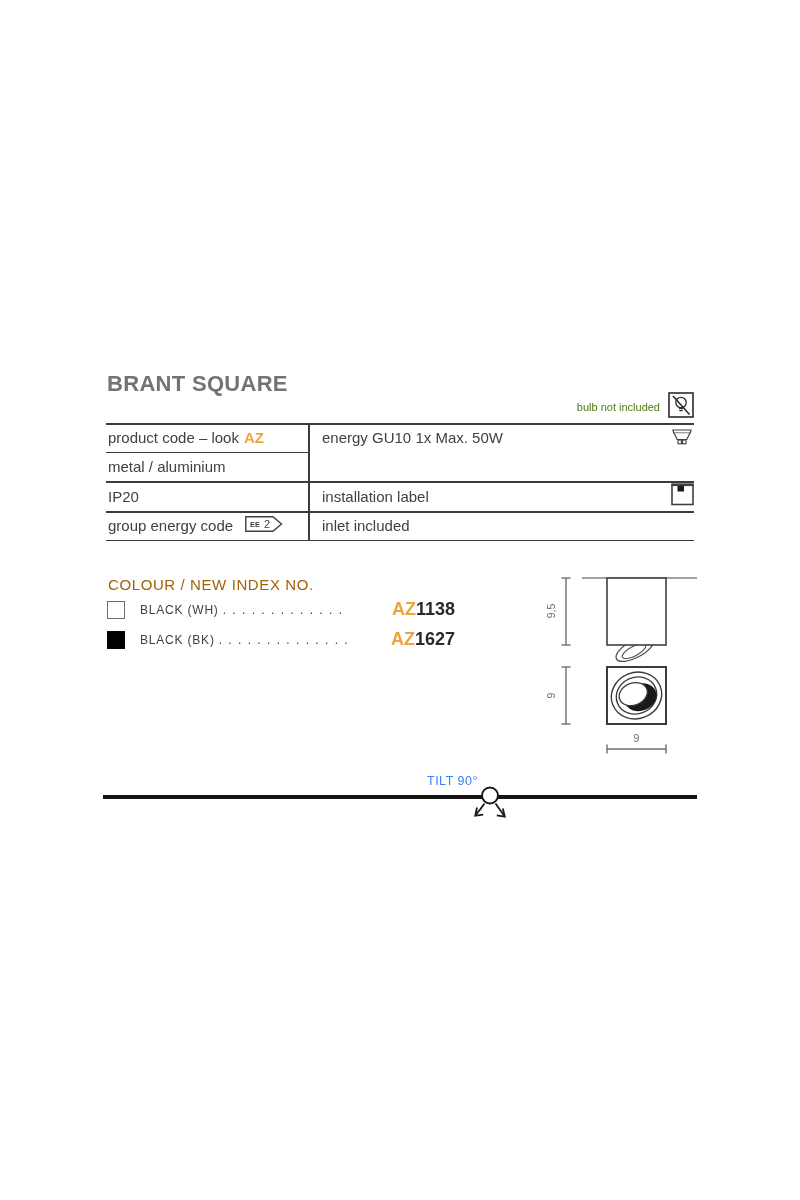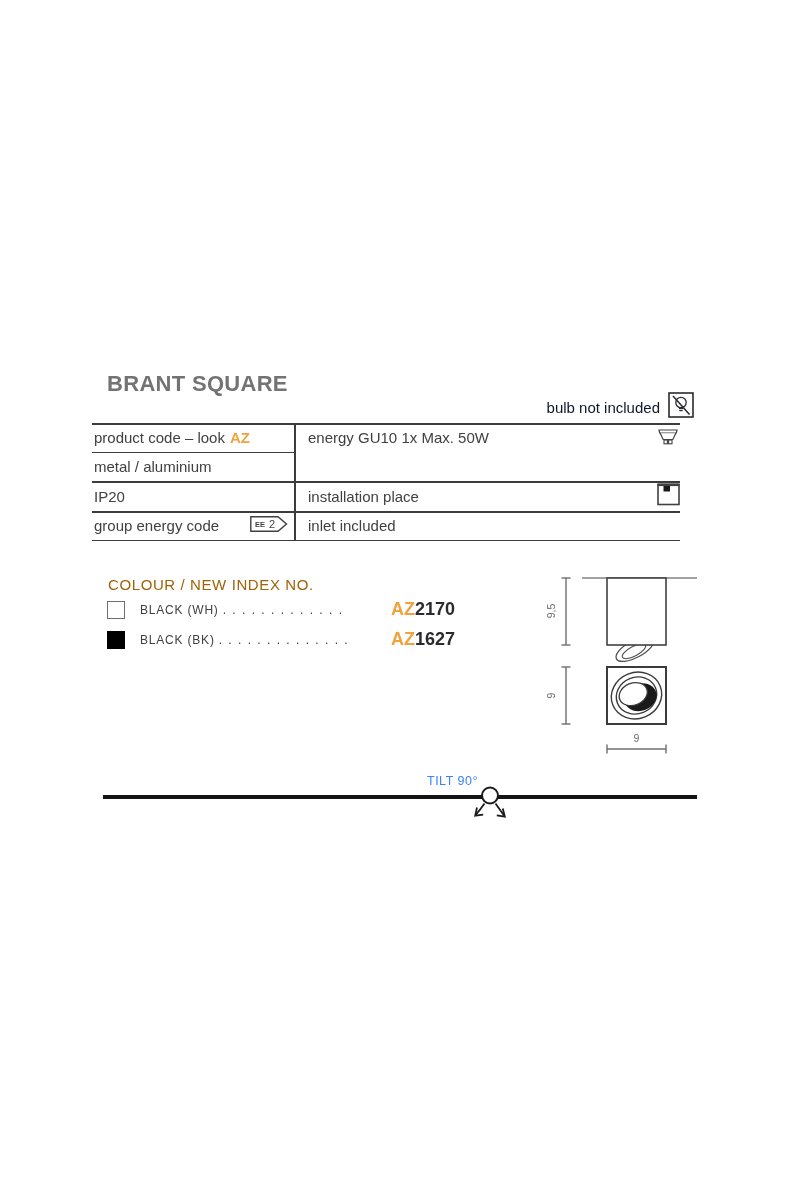--- a/index.html
+++ b/index.html
@@ -9,28 +9,28 @@
     font-family:"Liberation Sans", sans-serif; color:#414042; overflow:hidden;
   }
   .title {
     position:absolute; left:107px; top:371px;
     font-size:22px; font-weight:bold; color:#737373; letter-spacing:0.3px;
   }
   .bulb-note {
     position:absolute; right:106px; top:392px;
     display:flex; align-items:center; gap:8px;
   }
-  .bulb-note-label { font-size:15px; color:#0f172a; }
+  .bulb-note-label { font-size:11px; color:#4d7c0f; }
 
   
-  .spec-table { position:absolute; left:92px; top:423px; width:588px; height:118px; }
+  .spec-table { position:absolute; left:106px; top:423px; width:588px; height:118px; }
   .tline { position:absolute; background:#3c3c3e; }
   .cell { position:absolute; display:flex; align-items:center; font-size:15px; color:#414042; }
   .accent { color:#f0a23c; font-weight:bold; margin-left:5px; }
-  .badge { margin-left:31px; display:inline-block; }
+  .badge { margin-left:12px; display:inline-block; }
 
   
   .colour-heading {
     position:absolute; left:108px; top:576px;
     font-size:15px; color:#a16207; letter-spacing:0.6px;
   }
   .colour-row {
     position:absolute; left:107px; width:348px; height:19px;
     display:flex; align-items:center;
   }
@@ -105,41 +105,41 @@
     </div>
     <div style="position:absolute;left:565px;top:4px">
       <svg width="22" height="22" viewBox="0 0 22 22">
         <path d="M2 3 H20 L19.2 6.2 H2.8 Z" fill="#fff" stroke="#414042" stroke-width="1.2"></path>
         <path d="M3.2 6.2 L6.2 12.5 H15.8 L18.8 6.2" fill="#fff" stroke="#414042" stroke-width="1.2"></path>
         <rect x="7" y="13" width="3.4" height="3.8" fill="#fff" stroke="#414042" stroke-width="1.1"></rect>
         <rect x="11.6" y="13" width="3.4" height="3.8" fill="#fff" stroke="#414042" stroke-width="1.1"></rect>
       </svg>
     </div>
     <div class="cell" style="left:216px;top:58px;height:30px">
-      <span>installation place</span>
+      <span>installation label</span>
     </div>
     <div style="position:absolute;left:565px;top:60px">
       <svg width="23" height="23" viewBox="0 0 23 23">
         <rect x="1" y="1.5" width="21" height="20" fill="#fff" stroke="#414042" stroke-width="1.6"></rect>
         <line x1="0.5" y1="1.8" x2="22.5" y2="1.8" stroke="#414042" stroke-width="2.6"></line>
         <rect x="6.5" y="3" width="6.5" height="5.5" fill="#1a1a1a"></rect>
       </svg>
     </div>
     <div class="cell" style="left:216px;top:88px;height:29px">
       <span>inlet included</span>
     </div>
   </div>
 
   <div class="colour-heading">COLOUR / NEW INDEX NO.</div>
 
   <div class="colour-row" style="top:600px">
     <span class="swatch white"></span>
     <span class="colour-name">BLACK (WH)</span>
     <span class="dots">. . . . . . . . . . . . .</span>
-    <span class="code"><span class="az">AZ</span><span>2170</span></span>
+    <span class="code"><span class="az">AZ</span><span>1138</span></span>
   </div>
 
   <div class="colour-row" style="top:630px">
     <span class="swatch black"></span>
     <span class="colour-name">BLACK (BK)</span>
     <span class="dots">. . . . . . . . . . . . . .</span>
     <span class="code"><span class="az">AZ</span><span>1627</span></span>
   </div>
 
   <div class="drawings">

